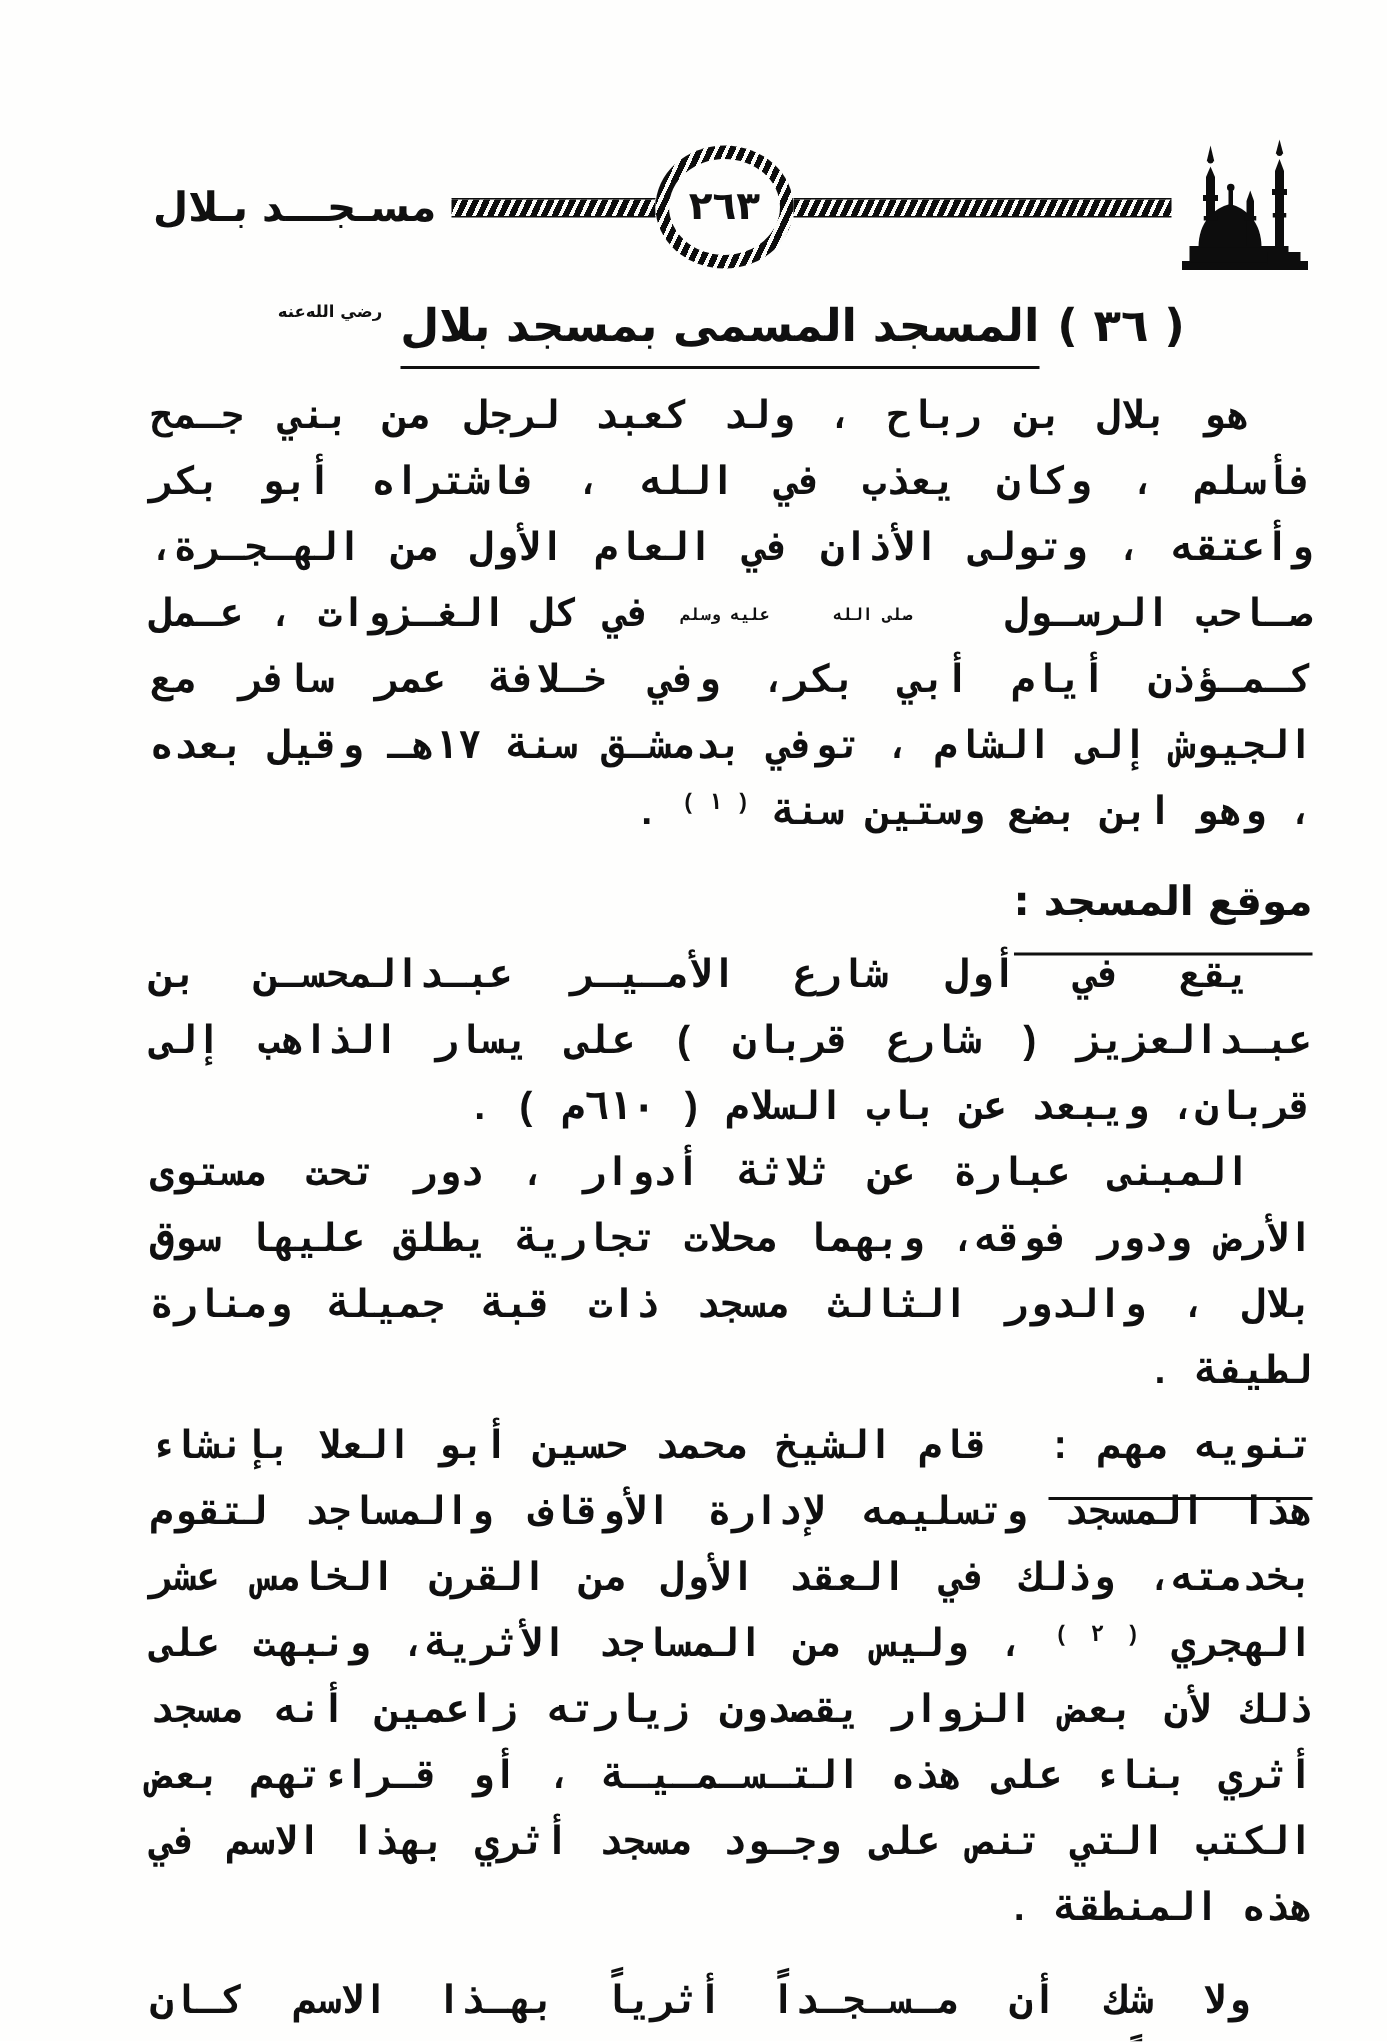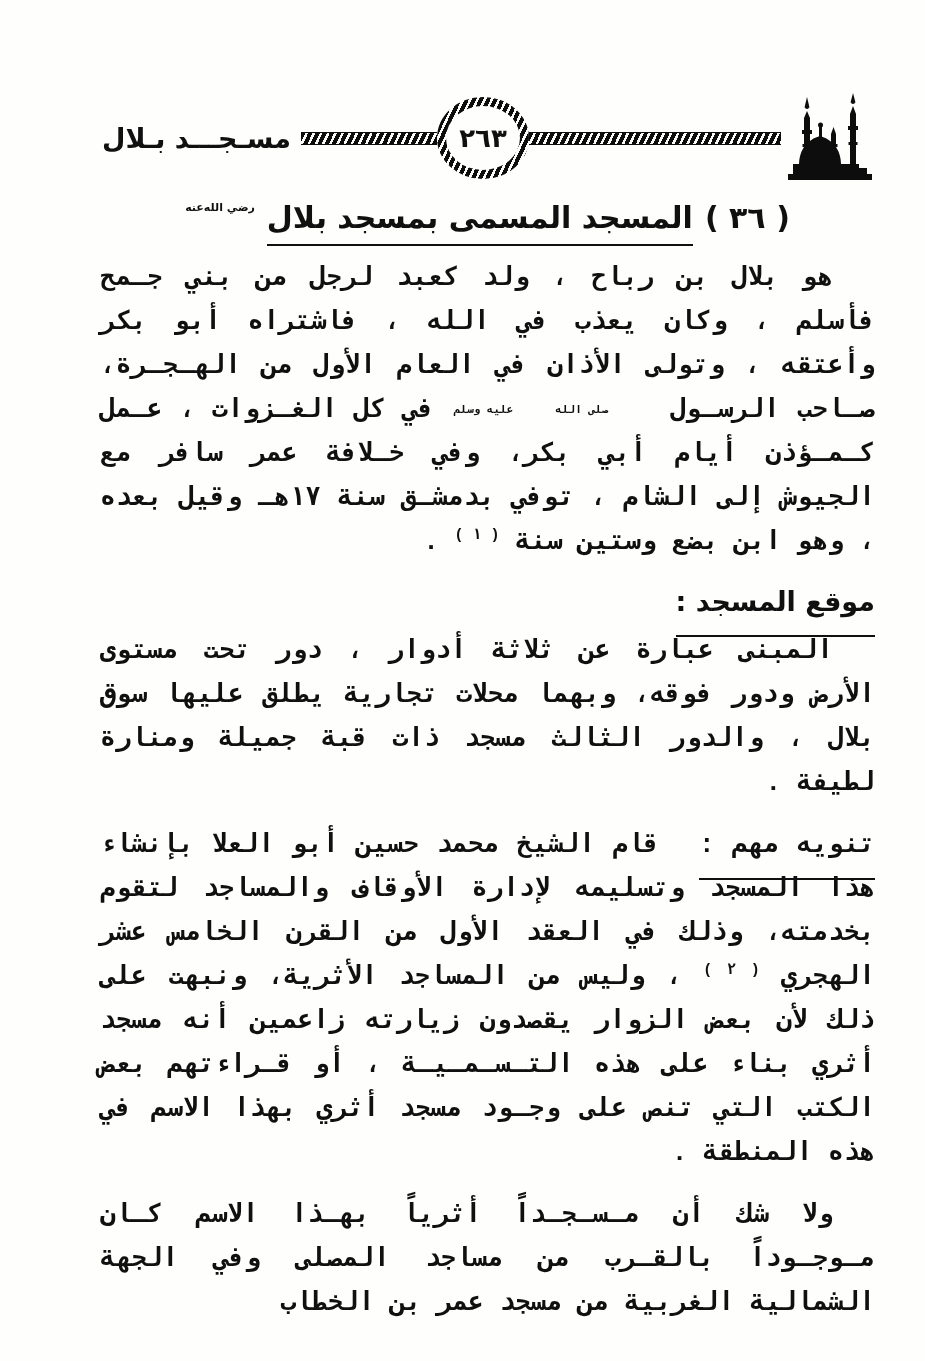--- a/index.html
+++ b/index.html
@@ -67,21 +67,21 @@
     font-size: 26px; font-weight: bold; line-height: 44px;
     text-align: justify; margin: 0; font-family: Liberation Mono, monospace;
   }
   .indent { text-indent: 42px; }
   .fn-ref { font-size: 15px; line-height: 0; vertical-align: 10px; font-weight: bold; }
 
   .section-heading { margin: 22px 0 12px; font-size: 27px; font-weight: bold; }
   .section-heading .underlined,
   .inline-heading { border-bottom: 2.5px solid #101010; padding-bottom: 18px; }
   .inline-heading { margin-left: 22px; }
-  .notice-para { margin-top: 18px; }
+  .notice-para { margin-top: 6px; }
   .conclusion-para { margin-top: 18px; }
 </style>
 </head>
 <body>
 
 <div class="page">
 
   <header class="page-header">
     <span class="header-title">مسـجـــد بـلال</span>
     <div class="rope-bar short"></div>
@@ -127,20 +127,21 @@
       <span>عليه وسلم</span>
     </span>
     <span>في كل الغـزوات ، عـمل كـمـؤذن أيام أبي بكر، وفي خـلافة عمر سافر مع الجيوش إلى الشام ، توفي بدمشـق سنة ١٧هـ وقيل بعده ، وهو ابن بضع وستين سنة</span>
     <sup class="fn-ref">( ١ )</sup>
     <span>.</span>
   </p>
 
   <h2 class="section-heading">
     <span class="underlined">موقع المسجد :</span>
   </h2>
+  <p class="para indent">يقع في أول شارع الأمـيـر عبـدالمحسـن بن عبـدالعزيز ( شارع قربان ) على يسار الذاهب إلى قربان، ويبعد عن باب السلام ( ٦١٠م ) .</p>
 
   <p class="para indent">المبنى عبارة عن ثلاثة أدوار ، دور تحت مستوى الأرض ودور فوقه، وبهما محلات تجارية يطلق عليها سوق بلال ، والدور الثالث مسجد ذات قبة جميلة ومنارة لطيفة .</p>
 
   <p class="para notice-para">
     <span class="inline-heading">تنويه مهم :</span>
     <span>قام الشيخ محمد حسين أبو العلا بإنشاء هذا المسجد وتسليمه لإدارة الأوقاف والمساجد لتقوم بخدمته، وذلك في العقد الأول من القرن الخامس عشر الهجري</span>
     <sup class="fn-ref">( ٢ )</sup>
     <span>، وليس من المساجد الأثرية، ونبهت على ذلك لأن بعض الزوار يقصدون زيارته زاعمين أنه مسجد أثري بناء على هذه التـسـمـيـة ، أو قـراءتهم بعض الكتب التي تنص على وجـود مسجد أثري بهذا الاسم في هذه المنطقة .</span>
   </p>
 

